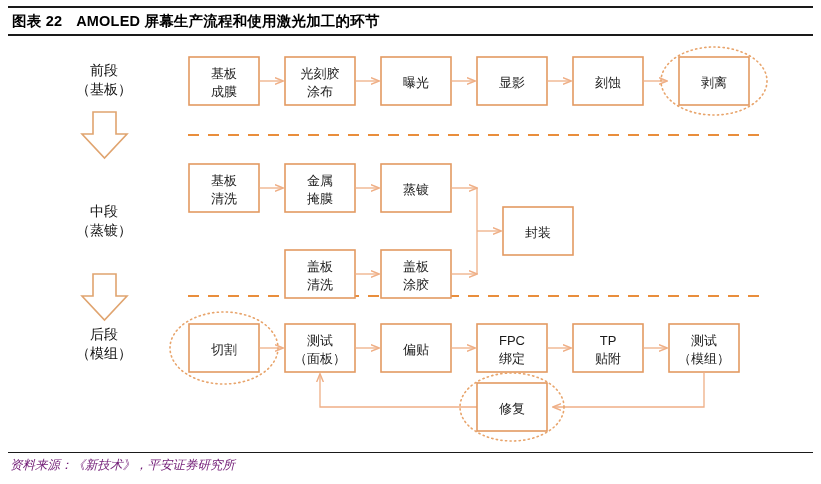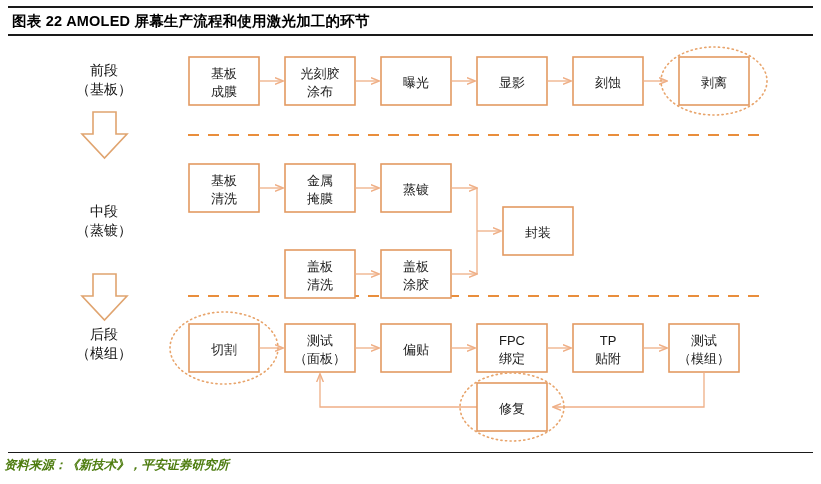--- a/index.html
+++ b/index.html
@@ -17,32 +17,32 @@
     position:absolute;left:8px;top:6px;width:805px;height:30px;
     border-top:2px solid #1a1a1a;
     border-bottom:2px solid #1a1a1a;
     display:flex;align-items:center;
     box-sizing:border-box;
   }
   .title-text{
     font-size:14.5px;font-weight:bold;letter-spacing:0.2px;
     padding-left:4px;white-space:nowrap;color:#000;
   }
-  .title-num{margin-right:4px;}
+  .title-num{margin-right:14px;}
 
   
   .footer-rule{
     position:absolute;left:8px;top:452px;width:805px;height:0;
     border-top:1.5px solid #1a1a1a;
   }
   .footer-text{
-    position:absolute;left:4px;top:457px;
-    font-size:12.5px;font-style:italic;font-weight:bold;
+    position:absolute;left:10px;top:457px;
+    font-size:12.5px;font-style:italic;font-weight:normal;
     font-family:"Liberation Serif","DejaVu Serif",serif;
-    color:#4d7c0f;white-space:nowrap;
+    color:#701a75;white-space:nowrap;
   }
 
   
   .diagram{position:absolute;left:0;top:38px;width:752px;height:412px;}
   .diagram svg{display:block;}
 
   
   .stage-label{
     font-family:"Liberation Sans","DejaVu Sans",sans-serif;
     font-size:14px;fill:#111;text-anchor:middle;

